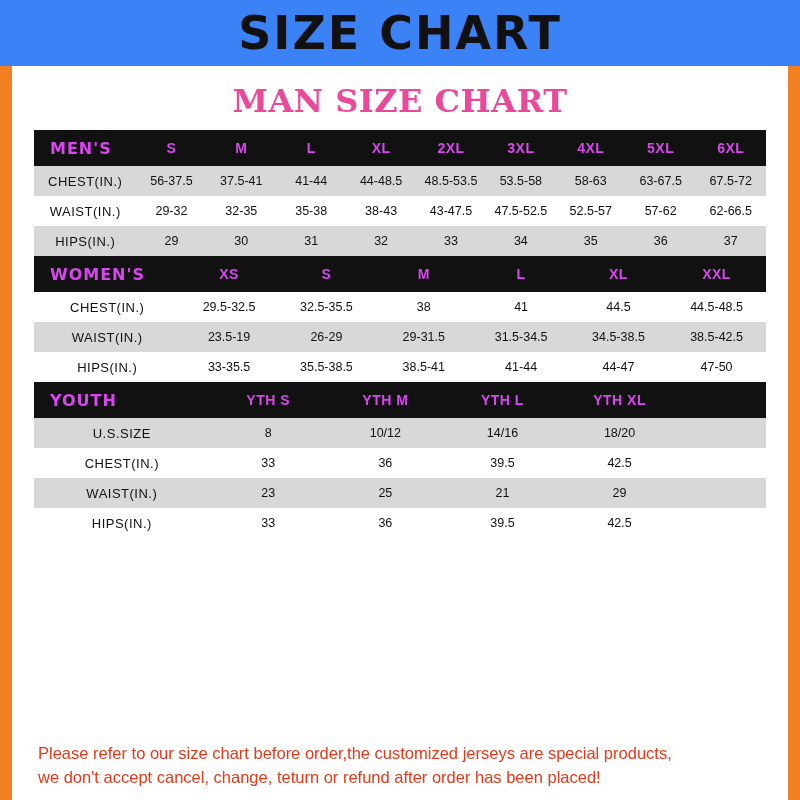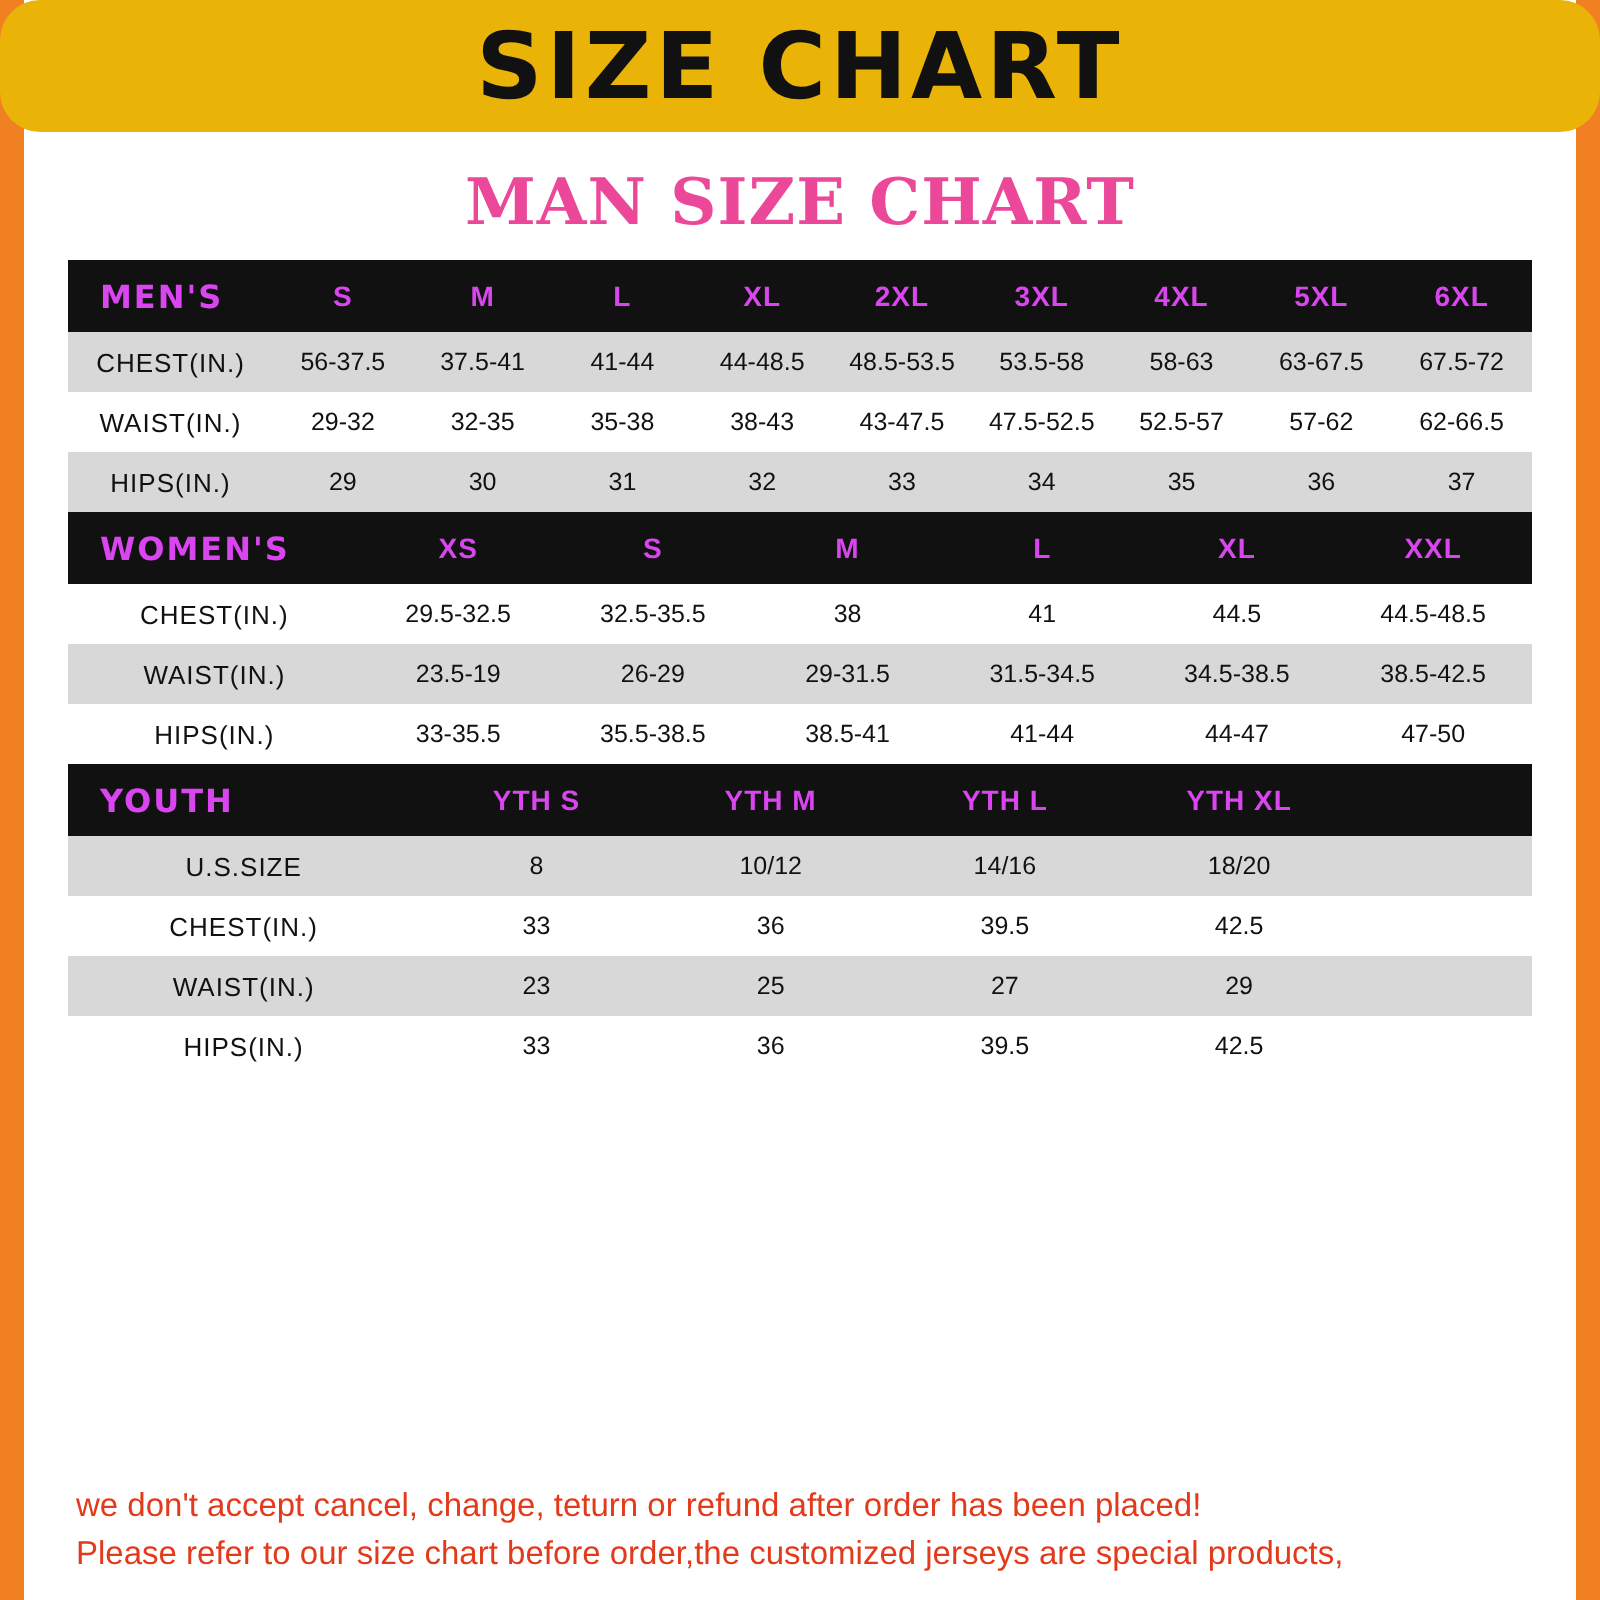--- a/index.html
+++ b/index.html
@@ -18,26 +18,25 @@
     position: relative;
     width: 800px;
     height: 800px;
     box-sizing: border-box;
     border-left: 12px solid #F08022;
     border-right: 12px solid #F08022;
     background: #ffffff;
   }
   .banner {
     height: 66px;
-    background: #eab308;
+    background: #3b82f6;
     display: flex;
     align-items: center;
     justify-content: center;
     margin: 0 -12px;
-    border-radius: 20px;
   }
   .banner-title {
     font-family: "DejaVu Sans", sans-serif;
     font-weight: bold;
     font-size: 46px;
     letter-spacing: 2px;
     color: #111111;
     line-height: 1;
   }
   .content {
@@ -270,35 +269,35 @@
           <td>33</td>
           <td>36</td>
           <td>39.5</td>
           <td>42.5</td>
           <td></td>
         </tr>
         <tr class="row-grey">
           <td class="rowlabel">WAIST(IN.)</td>
           <td>23</td>
           <td>25</td>
-          <td>27</td>
+          <td>21</td>
           <td>29</td>
           <td></td>
         </tr>
         <tr class="row-light">
           <td class="rowlabel">HIPS(IN.)</td>
           <td>33</td>
           <td>36</td>
           <td>39.5</td>
           <td>42.5</td>
           <td></td>
         </tr>
       </tbody>
     </table>
 
   </div>
 
   <div class="footnote">
+    <div>Please refer to our size chart before order,the customized jerseys are special products,</div>
     <div>we don't accept cancel, change, teturn or refund after order has been placed!</div>
-    <div>Please refer to our size chart before order,the customized jerseys are special products,</div>
   </div>
 
 </div>
 
 </body></html>

